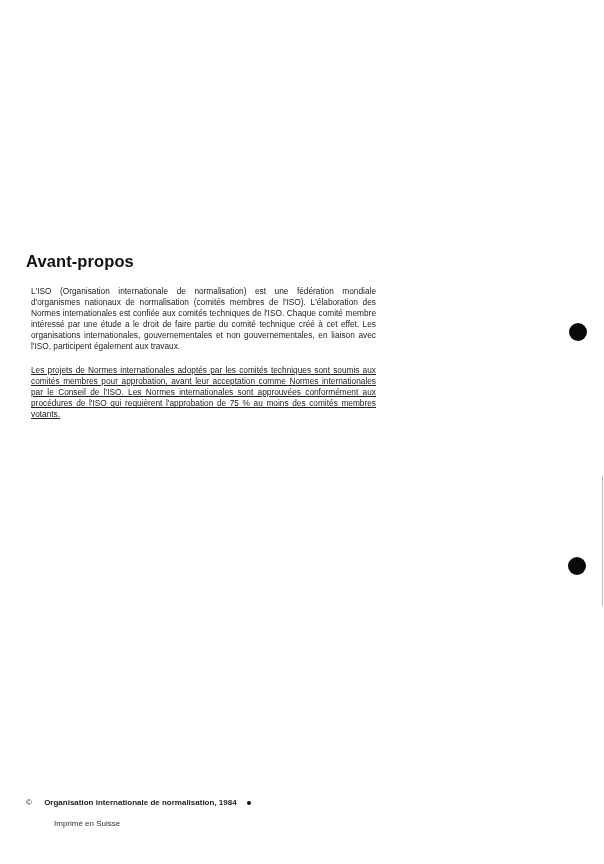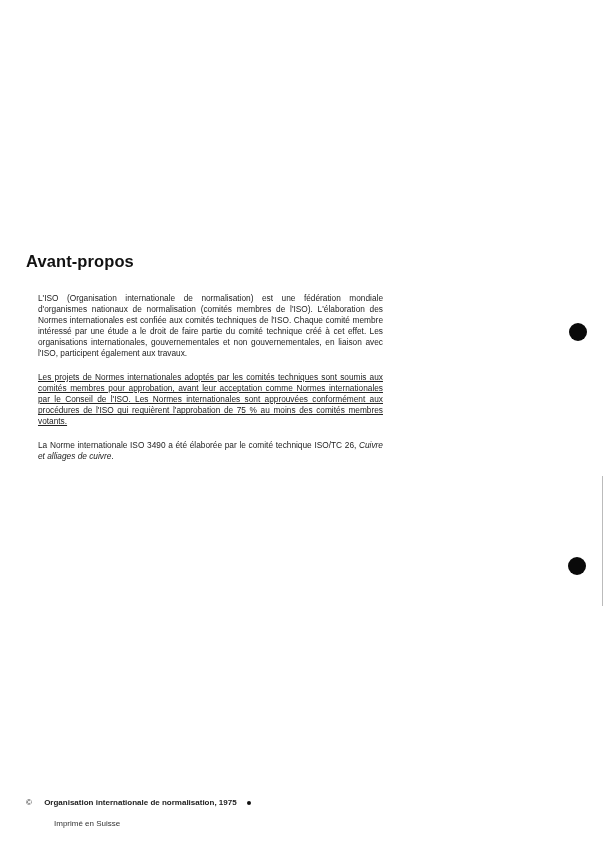--- a/index.html
+++ b/index.html
@@ -8,21 +8,21 @@
     font-family: "Liberation Sans", sans-serif; color: #1a1a1a;
   }
   .page { position: absolute; left: 0; top: 16px; width: 604px; height: 864px; }
   .title {
     position: absolute; left: 26px; top: 236px;
     font-size: 16.5px; font-weight: bold; letter-spacing: 0.1px; color: #111;
   }
   .para {
     position: absolute; left: 26px; width: 345px;
     font-size: 8.3px; line-height: 11.1px; text-align: justify; color: #222;
-    margin: 12px;
+    margin: 5px;
   }
   .p1 { top: 265px; }
   .p2 { top: 344px; text-decoration: underline; }
   .p3 { top: 412px; }
   .para i { font-style: italic; }
   .footer-line {
     position: absolute; left: 26px; top: 782px; font-size: 8px; font-weight: bold; color: #222;
     white-space: nowrap;
   }
   .footer-line .copy { font-weight: normal; margin-right: 10px; }
@@ -43,28 +43,24 @@
   }
 </style>
 </head>
 <body>
 
 <div class="page">
   <div class="title">Avant-propos</div>
 
   <p class="para p1">L'ISO (Organisation internationale de normalisation) est une fédération mondiale d'organismes nationaux de normalisation (comités membres de l'ISO). L'élaboration des Normes internationales est confiée aux comités techniques de l'ISO. Chaque comité membre intéressé par une étude a le droit de faire partie du comité technique créé à cet effet. Les organisations internationales, gouvernementales et non gouvernementales, en liaison avec l'ISO, participent également aux travaux.</p>
   <p class="para p2">Les projets de Normes internationales adoptés par les comités techniques sont soumis aux comités membres pour approbation, avant leur acceptation comme Normes internationales par le Conseil de l'ISO. Les Normes internationales sont approuvées conformément aux procédures de l'ISO qui requièrent l'approbation de 75 % au moins des comités membres votants.</p>
-  <p class="para p3">
-    <span>La Norme internationale ISO 3490 a été élaborée par le comité technique ISO/TC 26,</span>
-    <i>Cuivre et alliages de cuivre</i><span>.</span>
-  </p>
 
   <div class="footer-line">
     <span class="copy">©</span>
-    <span>Organisation internationale de normalisation, 1975</span>
+    <span>Organisation internationale de normalisation, 1984</span>
     <span class="dot"></span>
   </div>
   <div class="printed">Imprimé en Suisse</div>
 
   <div class="hole hole1"></div>
   <div class="hole hole2"></div>
   <div class="edge-line"></div>
 </div>
 
 </body></html>

